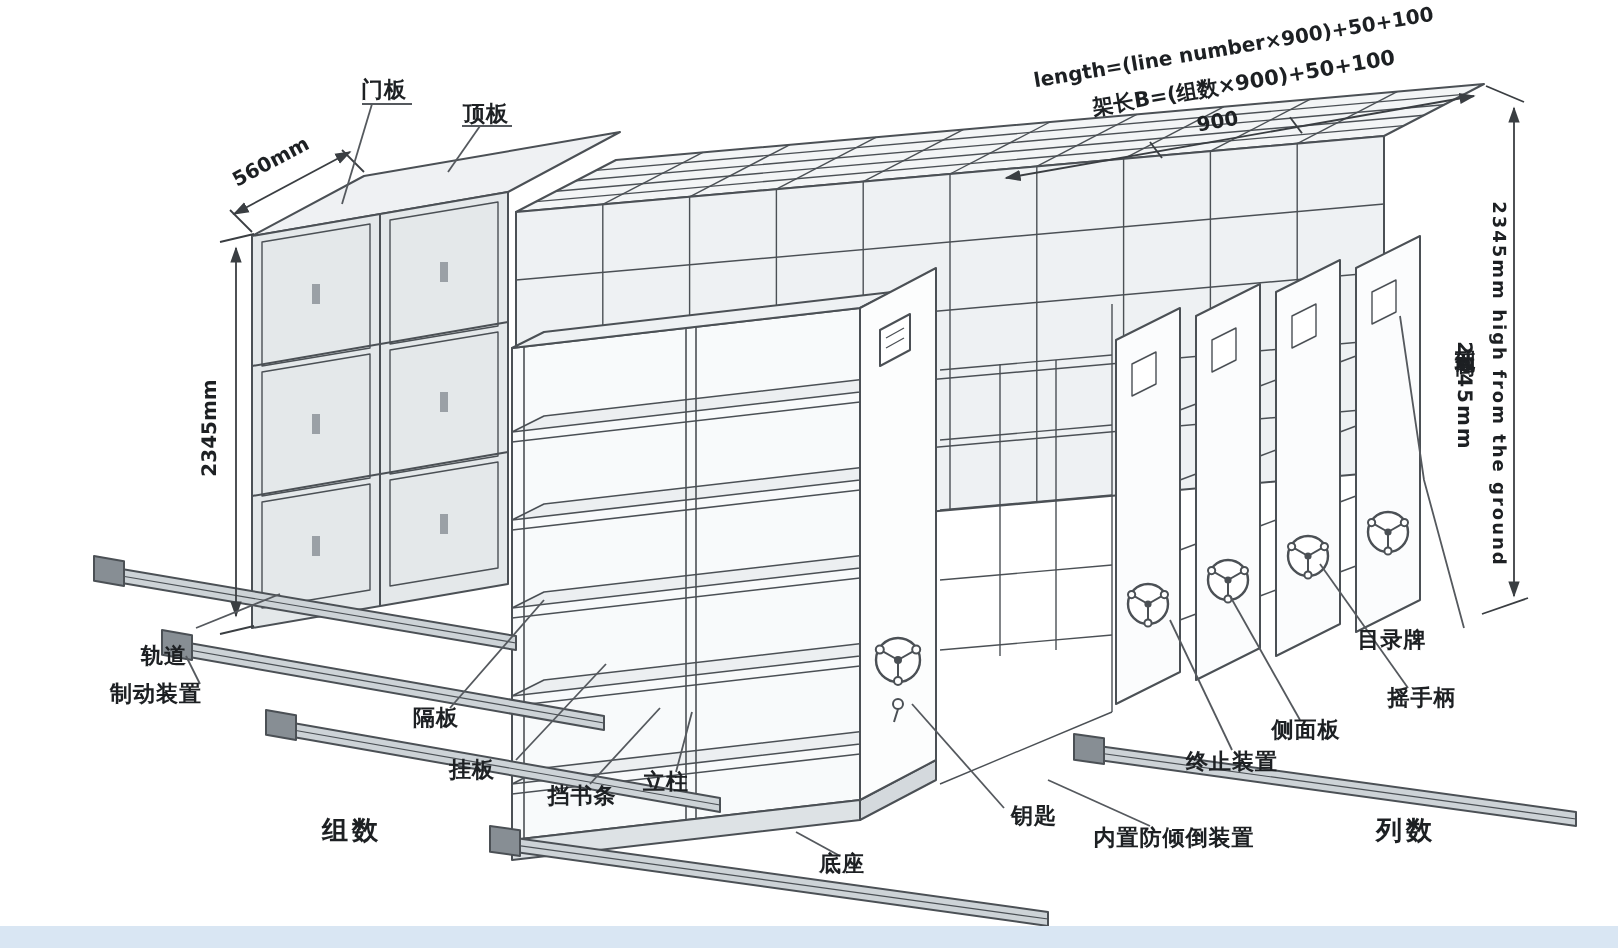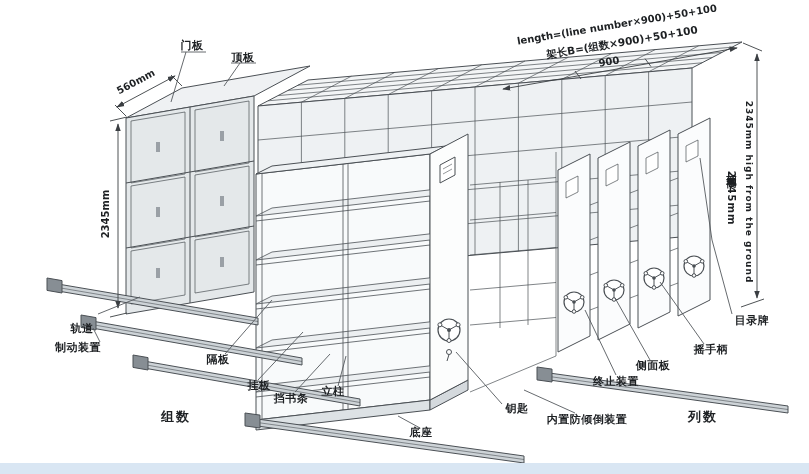--- a/index.html
+++ b/index.html
@@ -272,27 +272,27 @@
   <div class="lbl dim" style="left:106px;top:214px;transform:translate(-50%,-50%) rotate(-90deg)">2345mm</div>
 
   <div class="lbl vert dim" style="left:731px;top:196px">到地面高2345mm</div>
   <div class="lbl vert small" style="left:748px;top:192px">2345mm high from the ground</div>
 
   <div class="lbl" style="left:192px;top:45px">门板</div>
   <div class="lbl" style="left:243px;top:57px">顶板</div>
   <div class="lbl" style="left:82px;top:328px">轨道</div>
   <div class="lbl" style="left:78px;top:347px">制动装置</div>
   <div class="lbl" style="left:218px;top:359px">隔板</div>
-  <div class="lbl" style="left:259px;top:385px">挂板</div>
+  <div class="lbl" style="left:236px;top:385px">挂板</div>
   <div class="lbl" style="left:291px;top:398px">挡书条</div>
   <div class="lbl" style="left:333px;top:391px">立柱</div>
   <div class="lbl big" style="left:176px;top:416px">组数</div>
   <div class="lbl" style="left:421px;top:432px">底座</div>
   <div class="lbl" style="left:517px;top:408px">钥匙</div>
   <div class="lbl" style="left:587px;top:419px">内置防倾倒装置</div>
   <div class="lbl" style="left:616px;top:381px">终止装置</div>
   <div class="lbl" style="left:653px;top:365px">侧面板</div>
   <div class="lbl" style="left:711px;top:349px">摇手柄</div>
-  <div class="lbl" style="left:752px;top:320px">目录牌</div>
+  <div class="lbl" style="left:696px;top:320px">目录牌</div>
   <div class="lbl big" style="left:703px;top:416px">列数</div>
 
   <div class="footer-strip" style="background:#d9e6f3"></div>
 </div>
 
 </body></html>

